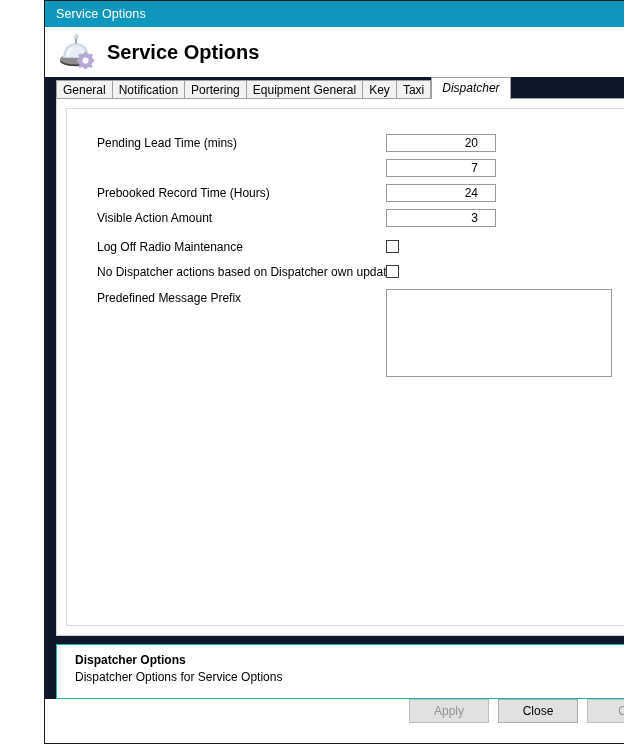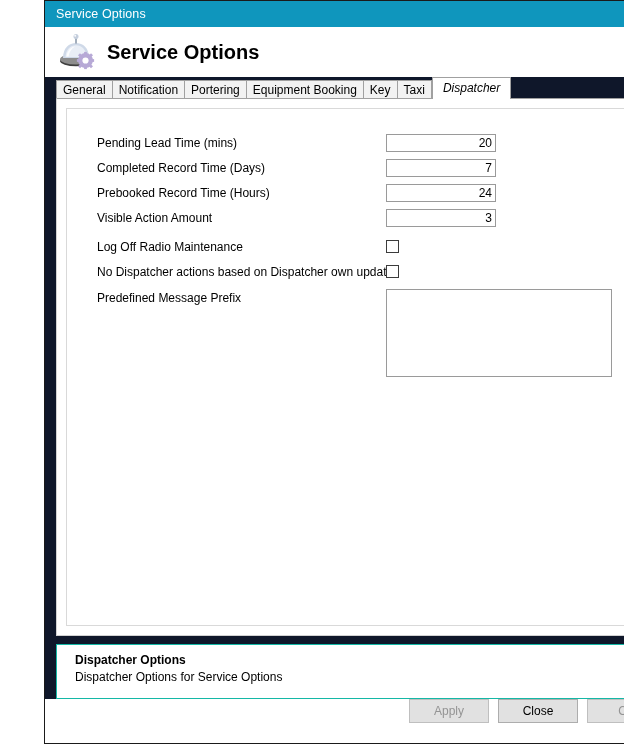--- a/index.html
+++ b/index.html
@@ -170,21 +170,21 @@
   input.num {
     width: 110px;
     height: 18px;
     box-sizing: border-box;
     border: 1px solid #9a9a9a;
     background: #ffffff;
     font-family: "Liberation Sans", sans-serif;
     font-size: 12px;
     color: #000000;
     text-align: right;
-    padding: 0 3px;
+    padding: 0 17px;
     outline: none;
   }
 
   .checkbox {
     width: 13px;
     height: 13px;
     box-sizing: border-box;
     border: 1px solid #3c3c3c;
     background: #ffffff;
     cursor: pointer;
@@ -300,35 +300,34 @@
         </g>
       </svg>
     </div>
     <div class="header-title">Service Options</div>
   </div>
 
   <div class="tabstrip">
       <div class="tab">General</div>
       <div class="tab">Notification</div>
       <div class="tab">Portering</div>
-      <div class="tab">Equipment Booking</div>
+      <div class="tab">Equipment General</div>
       <div class="tab">Key</div>
       <div class="tab">Taxi</div>
       <div class="tab active">Dispatcher</div>
     </div>
 
   <div class="tabbody">
     <div class="groupbox">
       <div class="form">
           <div class="row">
             <div class="field-label">Pending Lead Time (mins)</div>
             <div class="control"><input type="text" class="num" value="20" style=""></div>
           </div>
           <div class="row">
-            <div class="field-label">Completed Record Time (Days)</div>
             <div class="control"><input type="text" class="num" value="7" style=""></div>
           </div>
           <div class="row">
             <div class="field-label">Prebooked Record Time (Hours)</div>
             <div class="control"><input type="text" class="num" value="24" style=""></div>
           </div>
           <div class="row">
             <div class="field-label">Visible Action Amount</div>
             <div class="control"><input type="text" class="num" value="3" style=""></div>
           </div>

